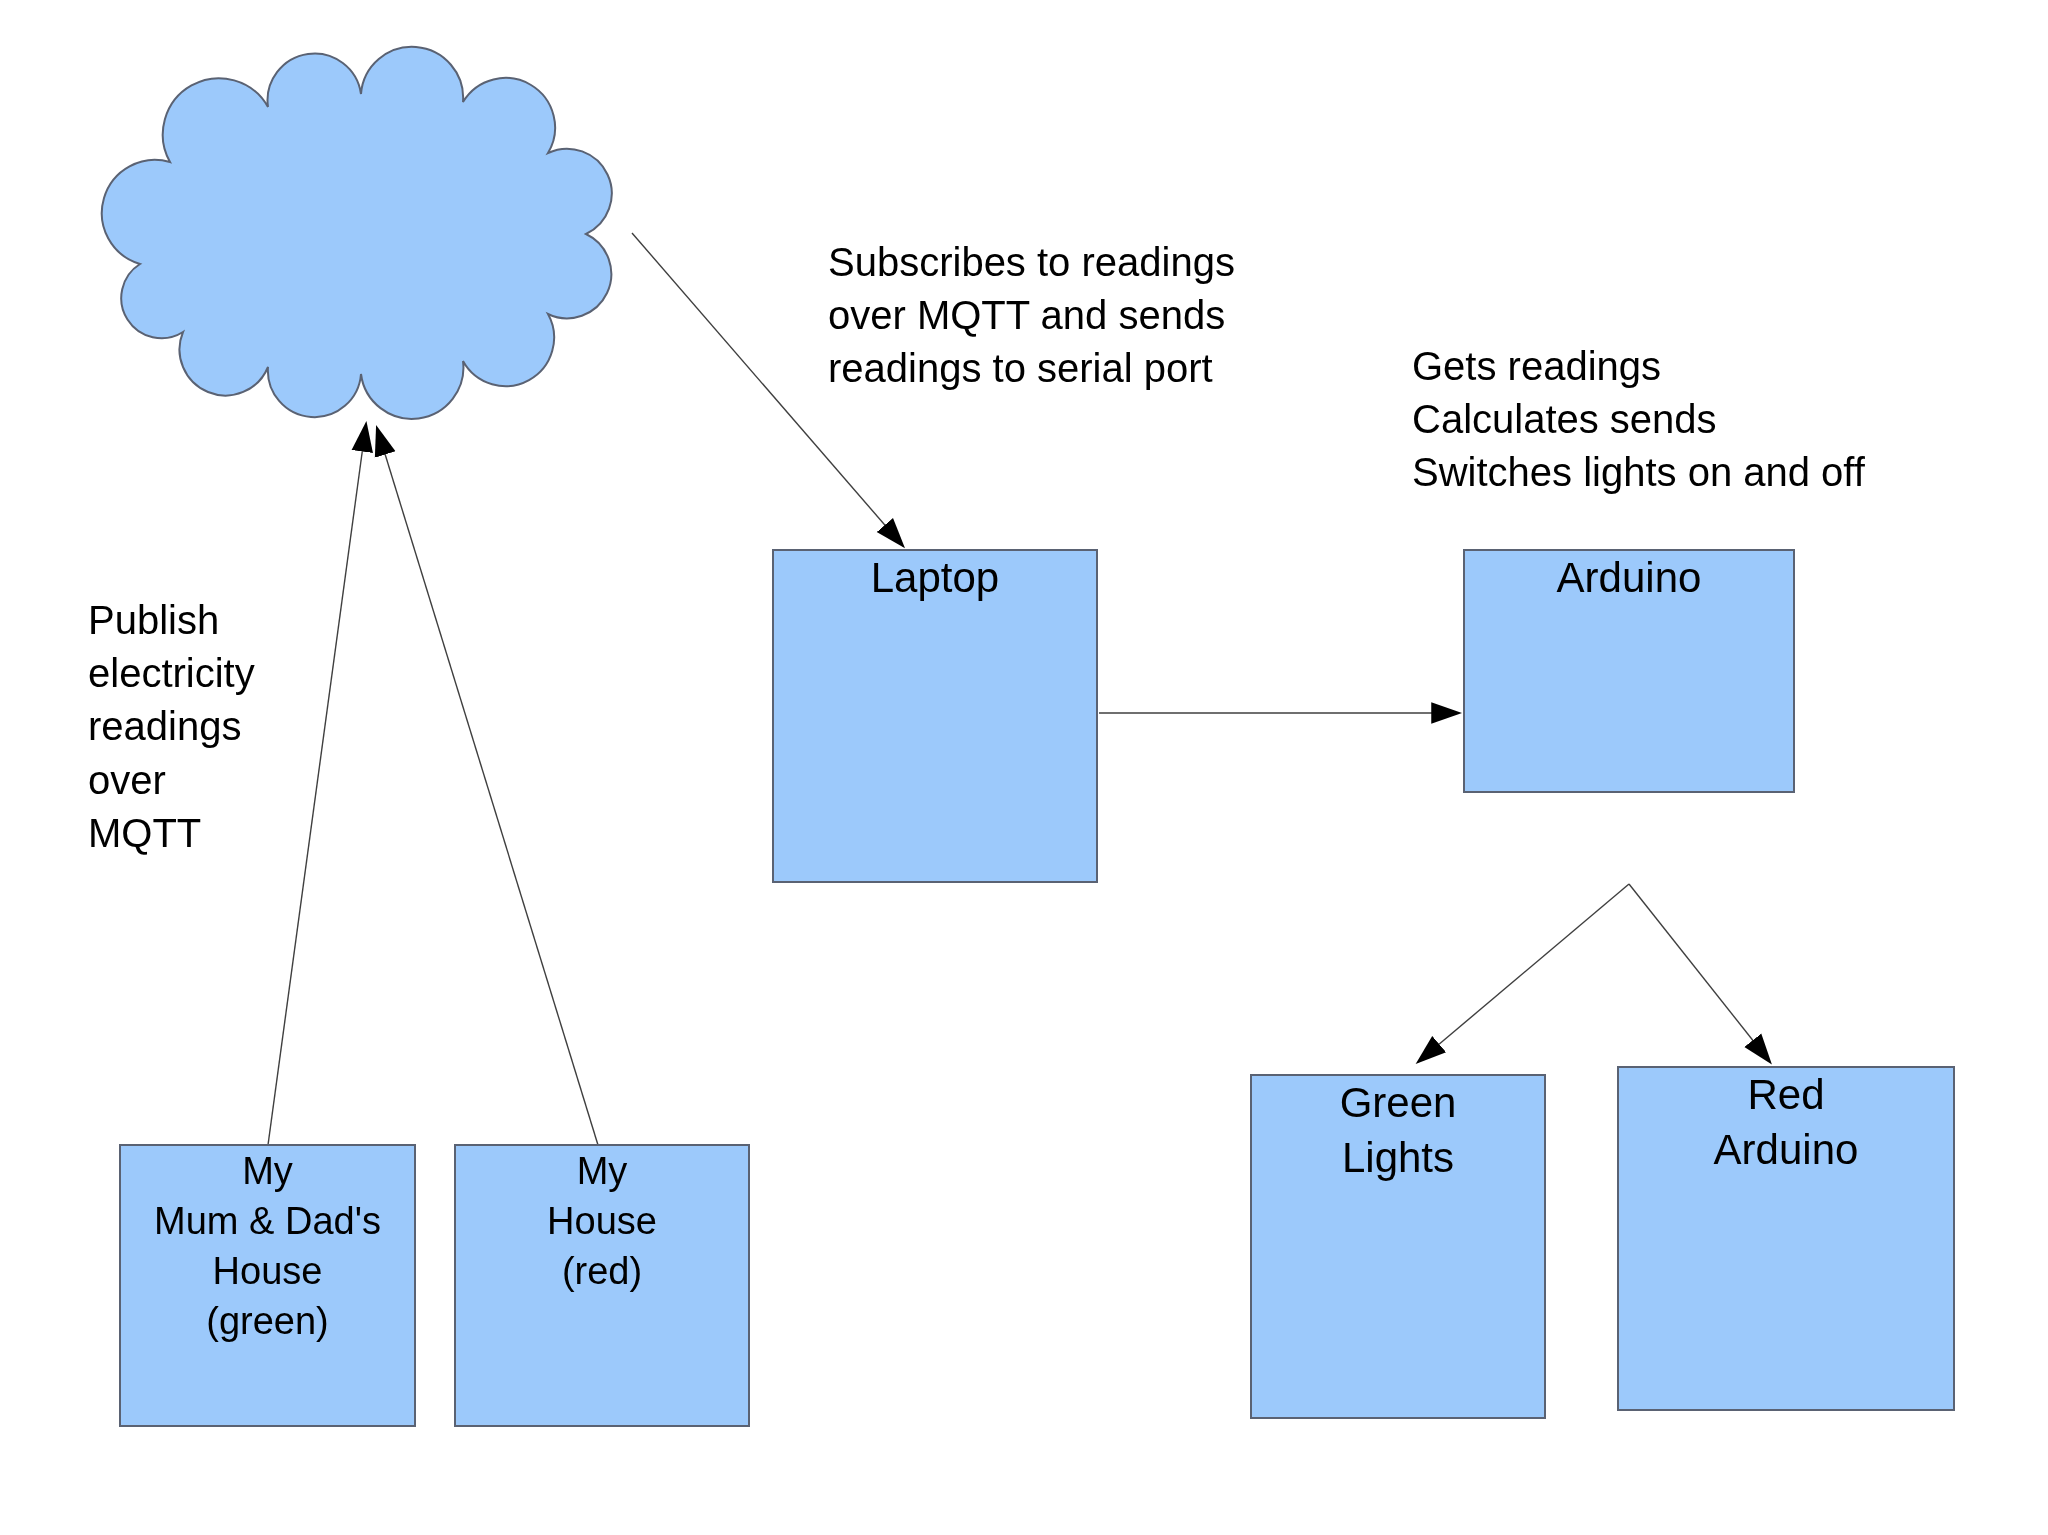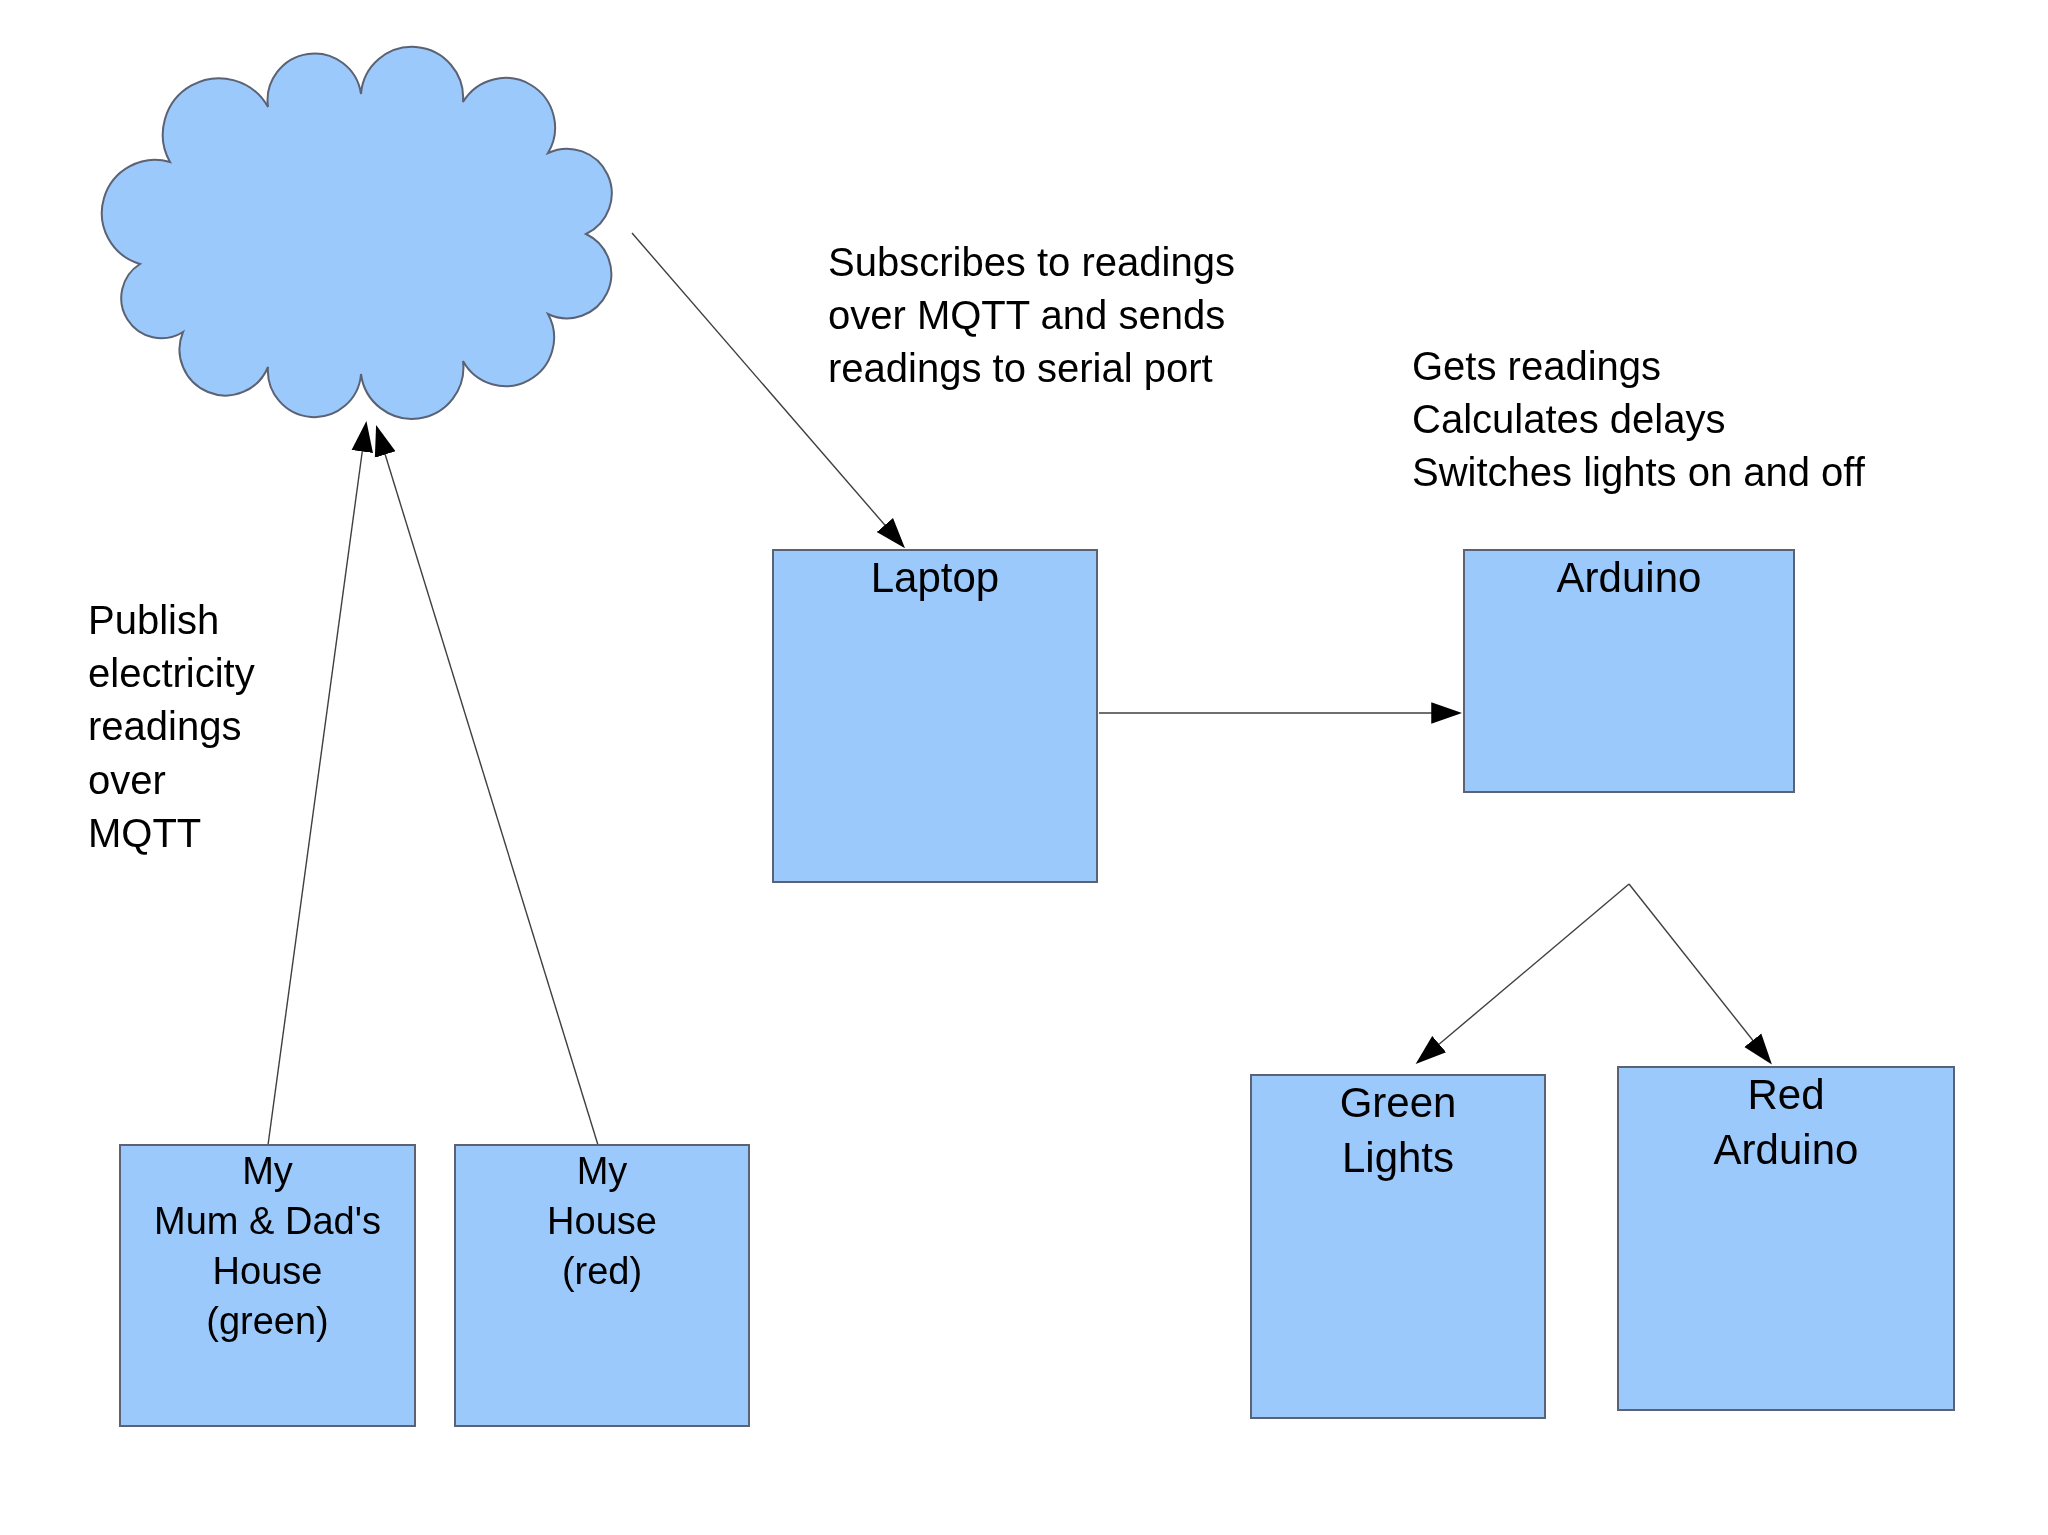--- a/index.html
+++ b/index.html
@@ -120,16 +120,16 @@
 over MQTT and sends
 readings to serial port</div>
 
   <div class="note" style="left:88px;top:594px;">Publish
 electricity
 readings
 over
 MQTT</div>
 
   <div class="note" style="left:1412px;top:340px;">Gets readings
-Calculates delays
+Calculates sends
 Switches lights on and off</div>
 
 </div>
 
 </body></html>

